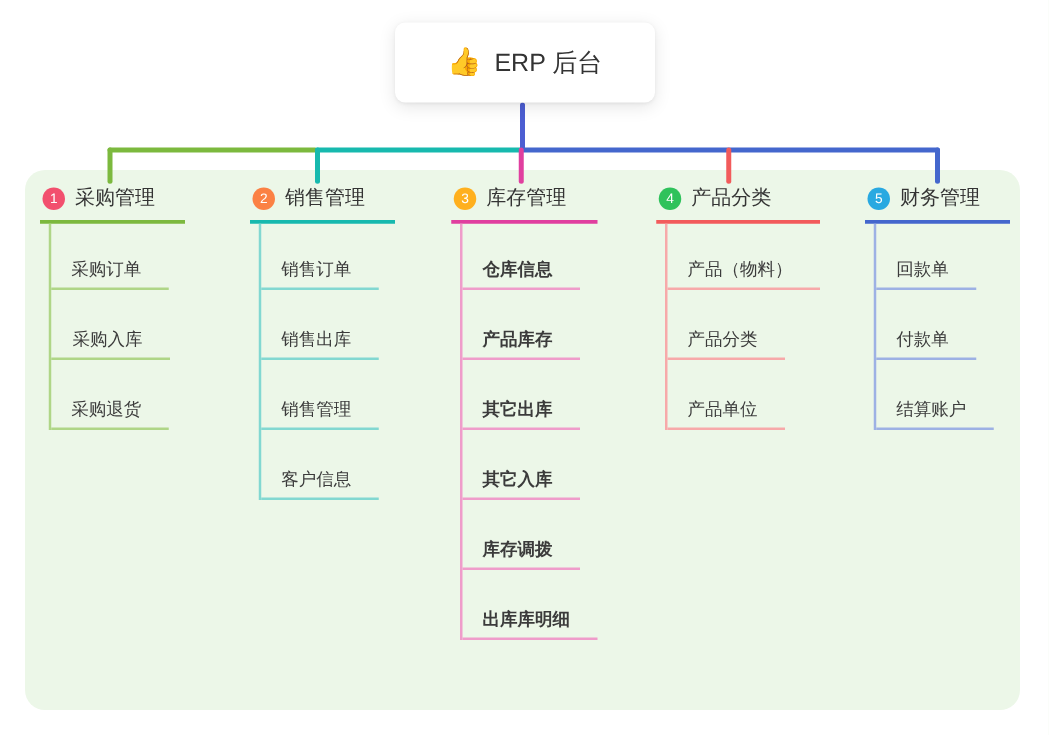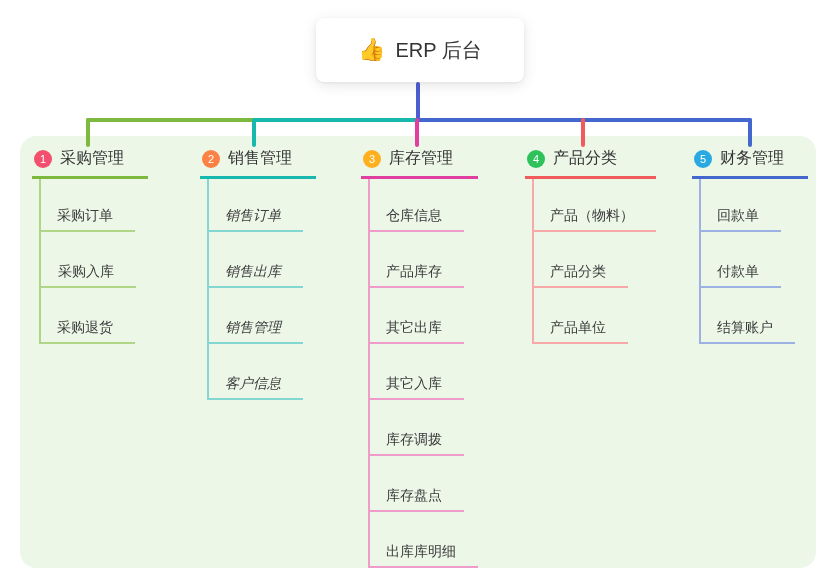--- a/index.html
+++ b/index.html
@@ -83,40 +83,39 @@
     <div class="item" style="border-bottom-color: rgb(175, 214, 135); padding-left: 17px;">采购入库</div>
     <div class="item" style="border-bottom-color: rgb(175, 214, 135);">采购退货</div>
   </div>
 </div>
 
 <div class="branch" style="left:200px;">
   <div class="branch-header" style="border-bottom-color: rgb(23, 185, 174);">
     <span class="badge" style="background: rgb(251, 129, 68);">2</span>
     <span>销售管理</span>
   </div>
-  <div class="items" style="border-left-color: rgb(130, 216, 209); font-style: italic;">
+  <div class="items" style="border-left-color: rgb(130, 216, 209);">
     <div class="item" style="border-bottom-color: rgb(130, 216, 209);">销售订单</div>
     <div class="item" style="border-bottom-color: rgb(130, 216, 209); text-align: center;">销售出库</div>
     <div class="item" style="border-bottom-color: rgb(130, 216, 209);">销售管理</div>
     <div class="item" style="border-bottom-color: rgb(130, 216, 209); text-align: center;">客户信息</div>
   </div>
 </div>
 
 <div class="branch" style="left:361px;">
   <div class="branch-header" style="border-bottom-color: rgb(224, 63, 159);">
     <span class="badge" style="background: rgb(255, 176, 30);">3</span>
     <span>库存管理</span>
   </div>
-  <div class="items" style="border-left-color: rgb(239, 156, 202);">
+  <div class="items" style="border-left-color: rgb(239, 156, 202); font-weight: bold;">
     <div class="item" style="border-bottom-color: rgb(239, 156, 202);">仓库信息</div>
     <div class="item" style="border-bottom-color: rgb(239, 156, 202);">产品库存</div>
     <div class="item" style="border-bottom-color: rgb(239, 156, 202);">其它出库</div>
     <div class="item" style="border-bottom-color: rgb(239, 156, 202);">其它入库</div>
     <div class="item" style="border-bottom-color: rgb(239, 156, 202);">库存调拨</div>
-    <div class="item" style="border-bottom-color: rgb(239, 156, 202);">库存盘点</div>
     <div class="item" style="border-bottom-color: rgb(239, 156, 202);">出库库明细</div>
   </div>
 </div>
 
 <div class="branch" style="left:525px;">
   <div class="branch-header" style="border-bottom-color: rgb(242, 91, 91);">
     <span class="badge" style="background: rgb(47, 194, 91);">4</span>
     <span>产品分类</span>
   </div>
   <div class="items" style="border-left-color: rgb(247, 169, 169);">

